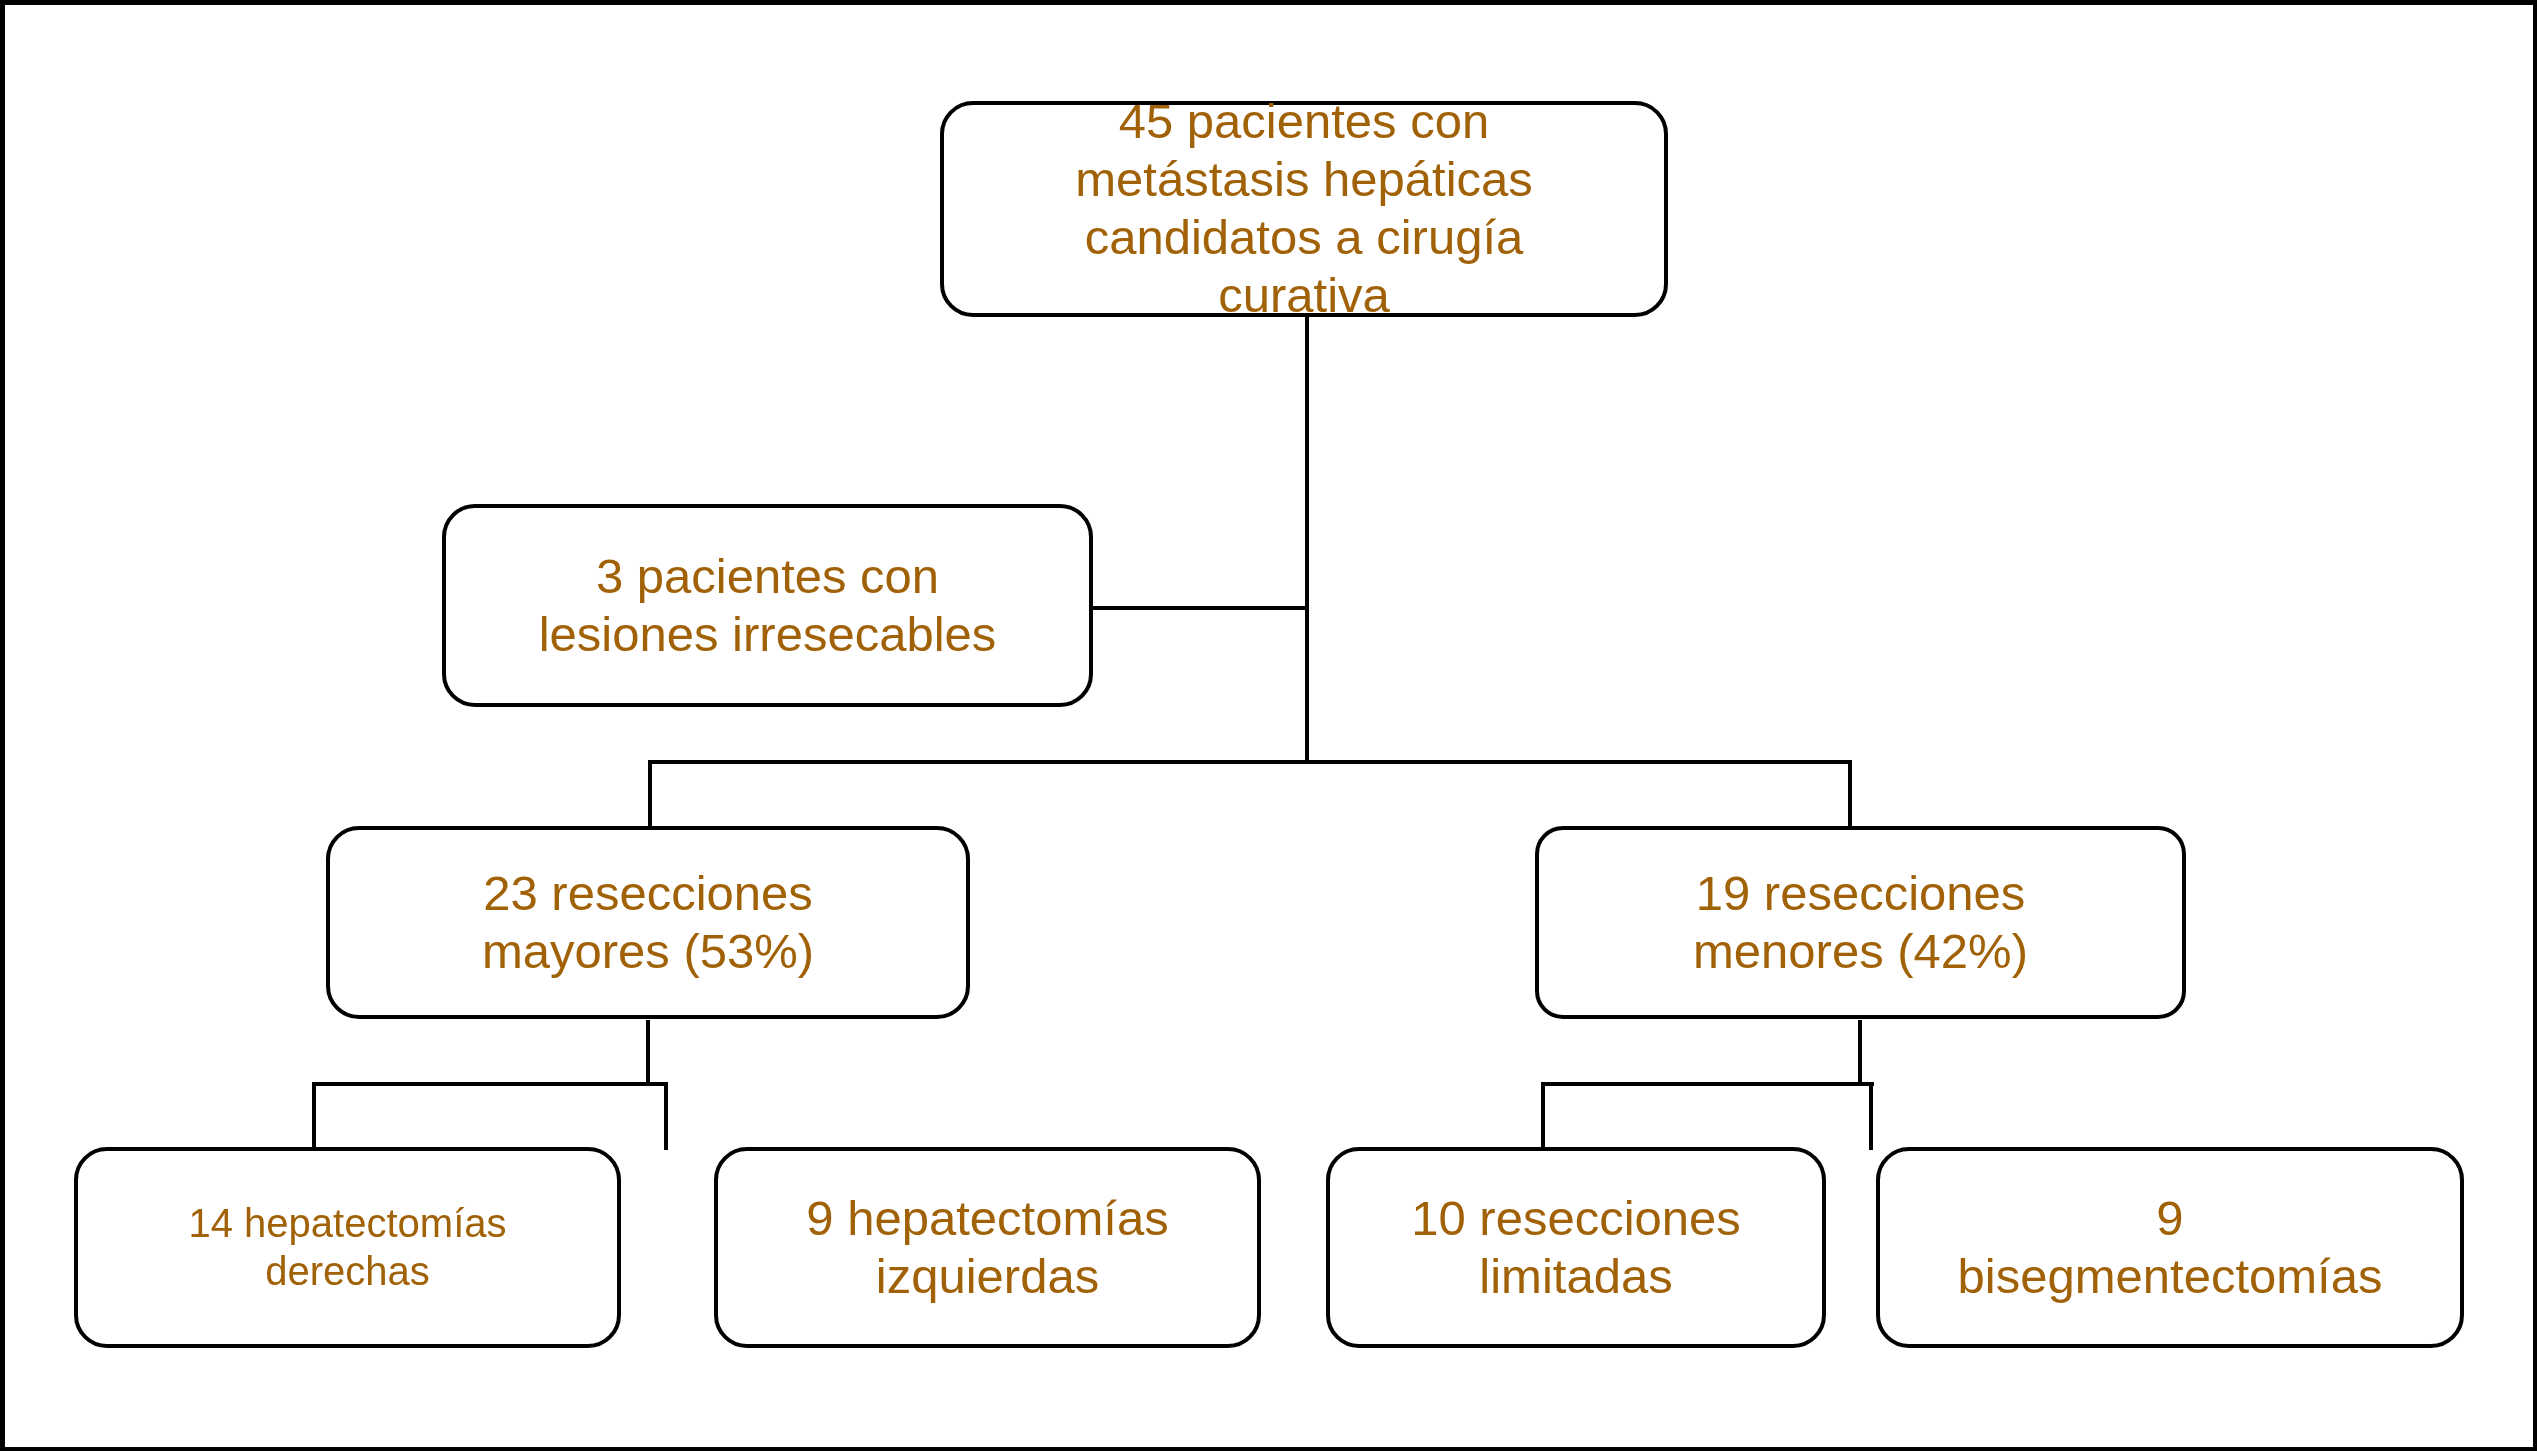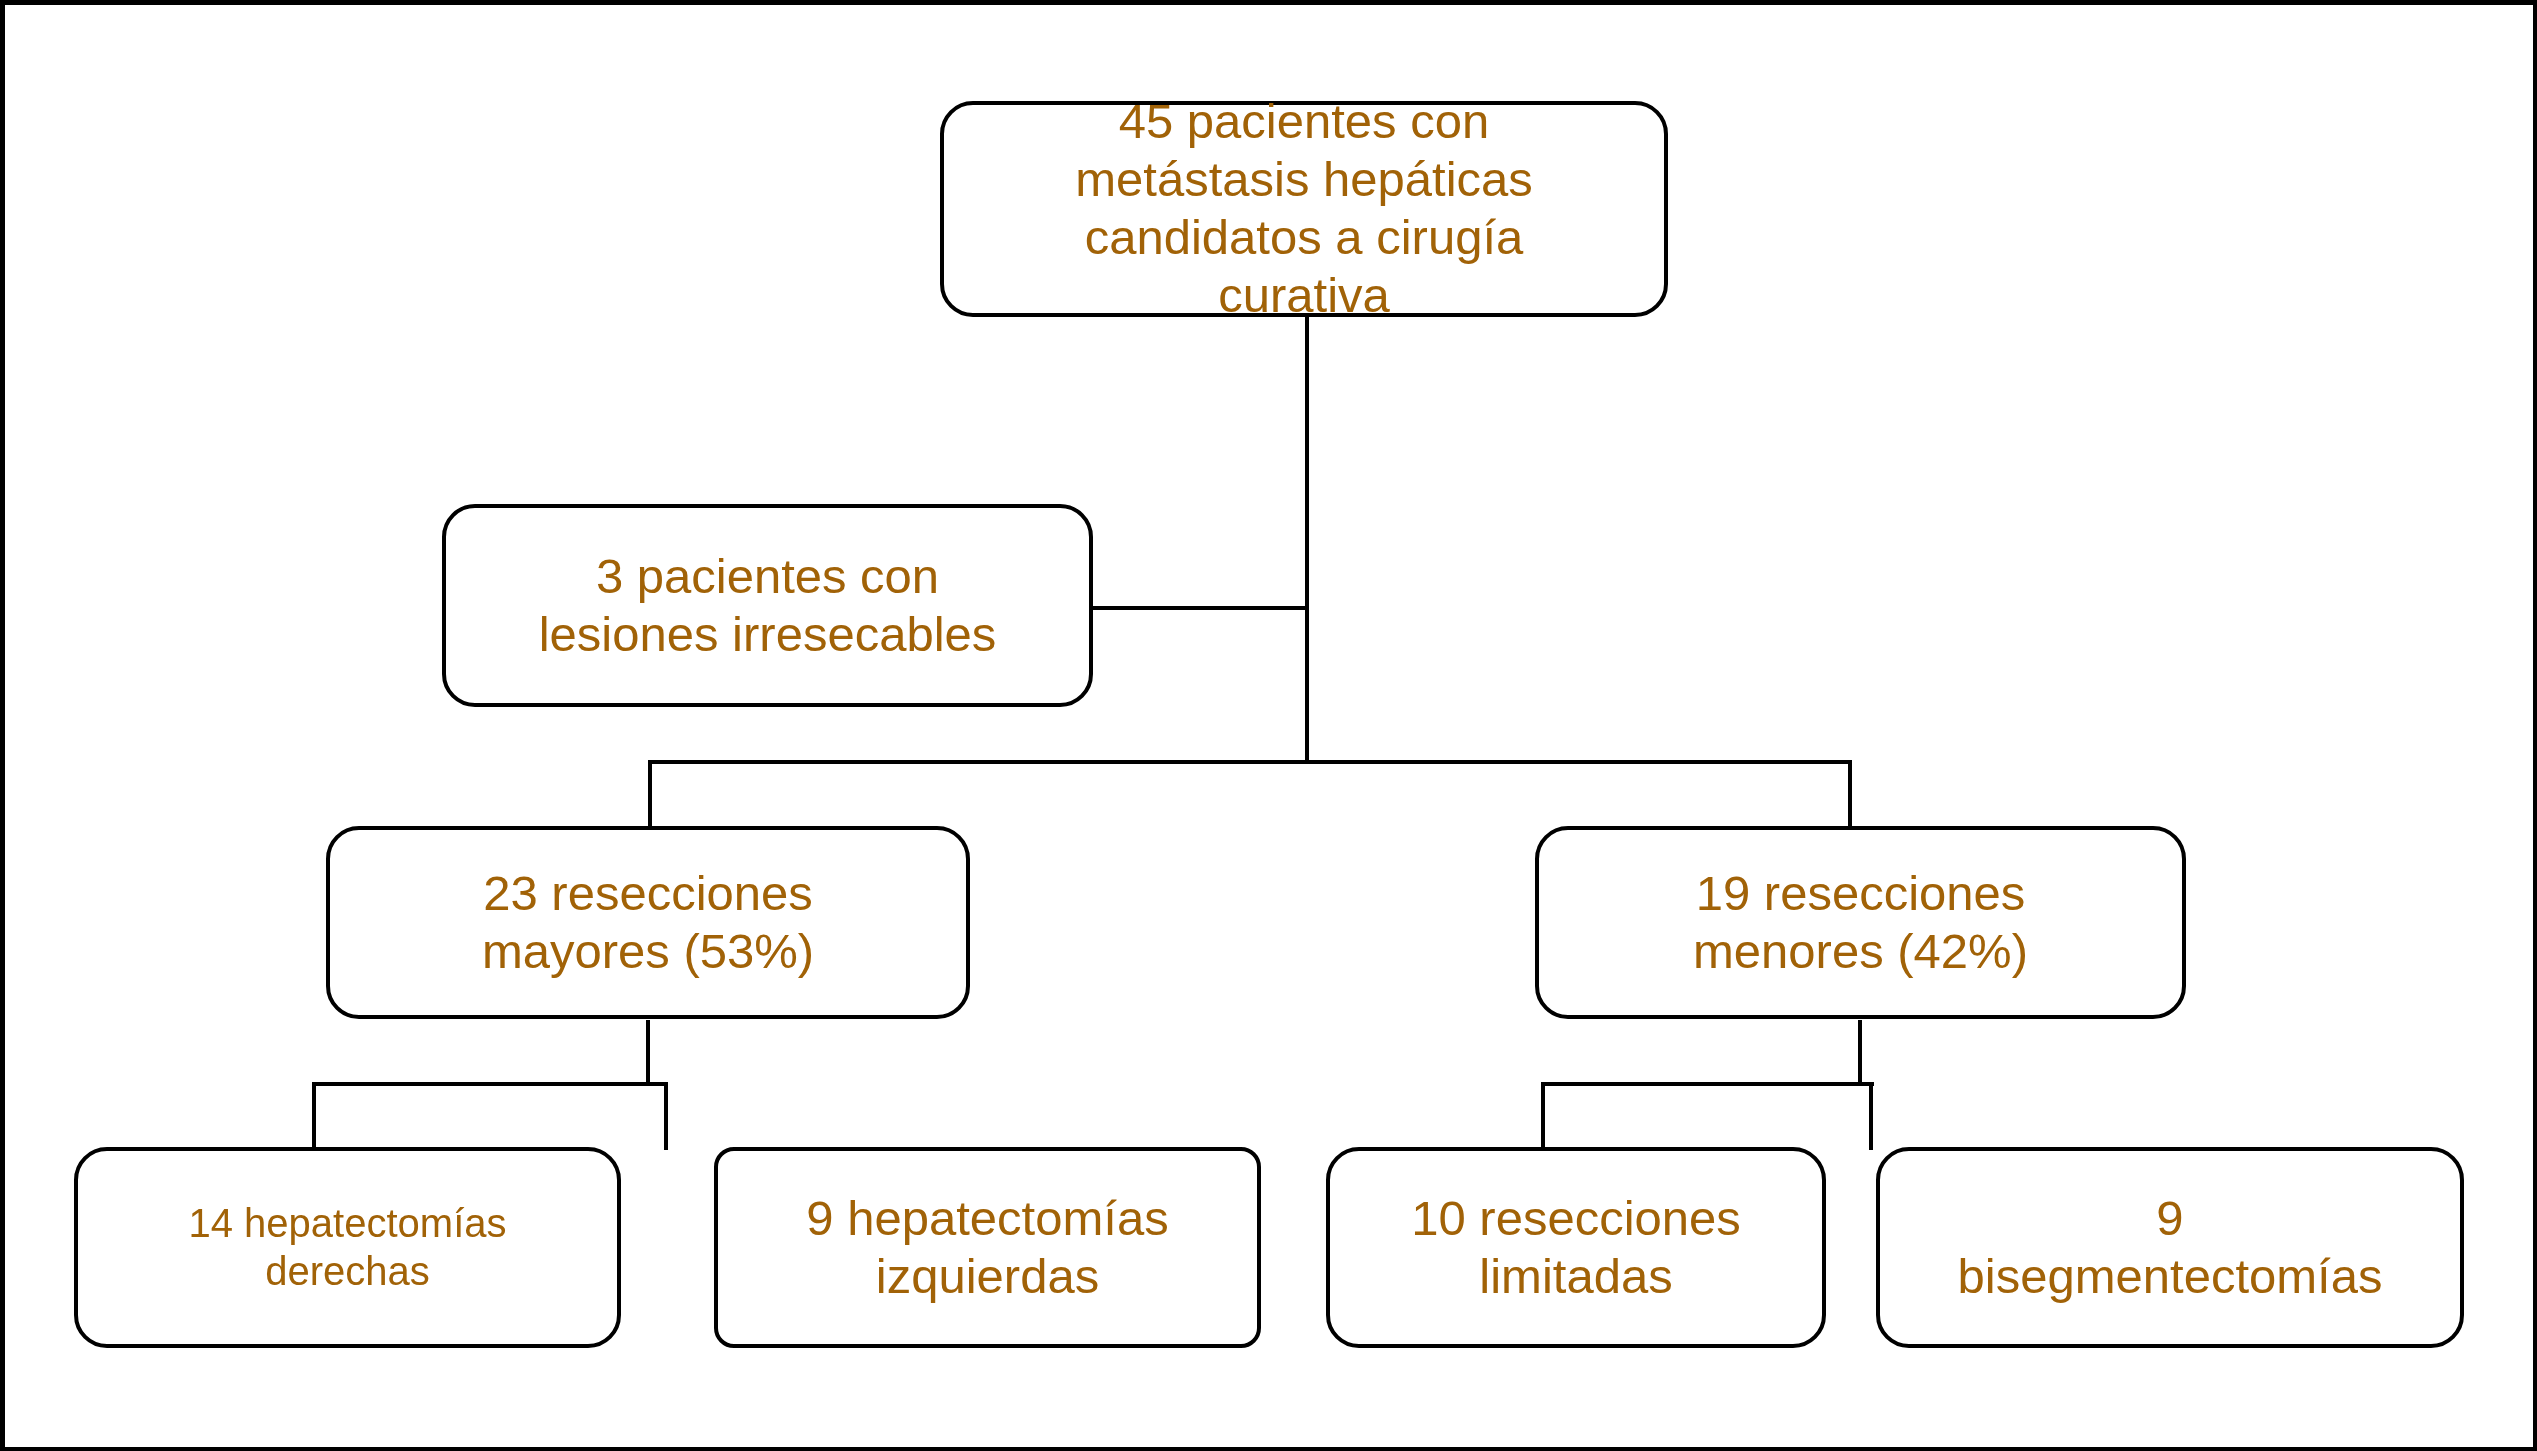--- a/index.html
+++ b/index.html
@@ -57,23 +57,23 @@
     position: absolute;
     height: 4px;
     background: #000000;
     z-index: 1;
   }
 
   
   #node-root      { left: 940px; top: 101px;  width: 728px;  height: 216px;  font-size: 49px; }
   #node-unres     { left: 442px;  top: 504px;  width: 651px;  height: 203px;  font-size: 49px; }
   #node-major     { left: 326px;  top: 826px; width: 644px;  height: 193px;  font-size: 49px; align-items: center; }
-  #node-minor     { left: 1535px; top: 826px; width: 651px;  height: 193px;  font-size: 49px; }
+  #node-minor     { left: 1535px; top: 826px; width: 651px;  height: 193px;  font-size: 49px; border-radius: 28px; }
   #node-right-hep { left: 74px;   top: 1147px; width: 547px;  height: 201px;  font-size: 40px; }
-  #node-left-hep  { left: 714px;  top: 1147px; width: 547px;  height: 201px;  font-size: 49px; border-radius: 20px; }
+  #node-left-hep  { left: 714px;  top: 1147px; width: 547px;  height: 201px;  font-size: 49px; }
   #node-limited   { left: 1326px; top: 1147px; width: 500px;  height: 201px;  font-size: 49px; }
   #node-biseg     { left: 1876px; top: 1147px; width: 588px;  height: 201px;  font-size: 49px; }
 
   
   
   #conn-root-down   { left: 1305px; top: 317px;  height: 447px; }
   
   #conn-unres-h     { left: 1093px; top: 606px;  width: 215px; }
   
   #conn-split-bar   { left: 648px;  top: 760px;  width: 1204px; }

